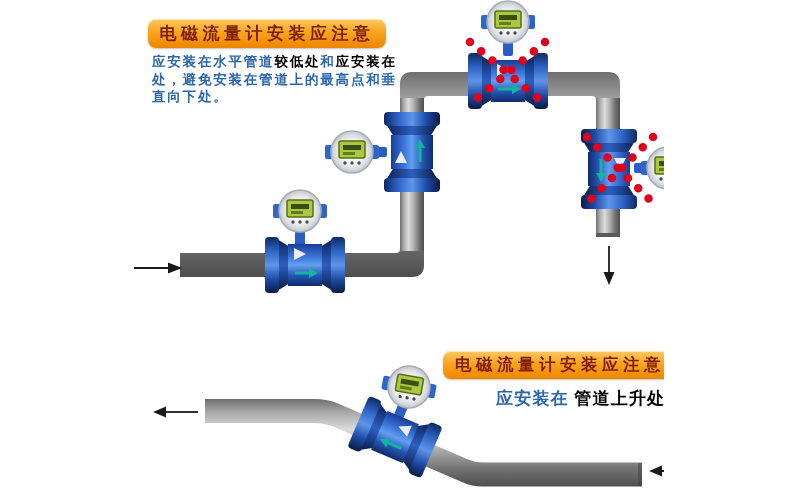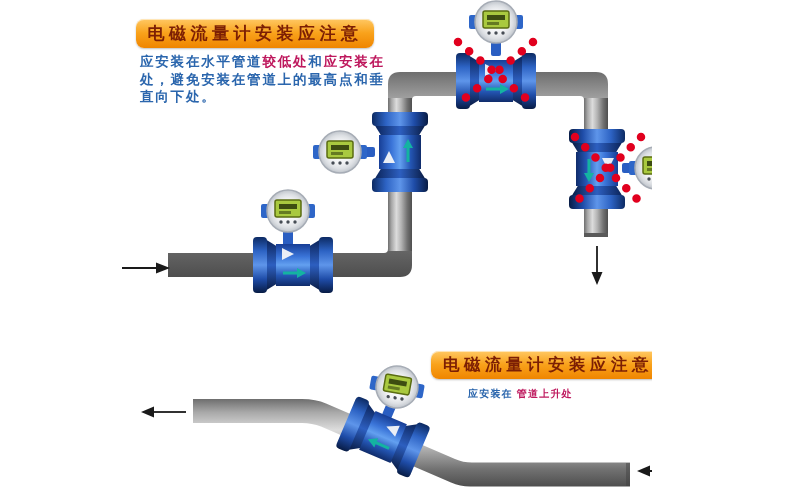--- a/index.html
+++ b/index.html
@@ -1,33 +1,34 @@
 <!DOCTYPE html>
 <html><head>
 <meta charset="utf-8">
 <style>
   html,body{margin:0;padding:0;background:#ffffff;}
   .stage{
     position:relative;width:652px;height:500px;overflow:hidden;background:#ffffff;
-    font-family:Liberation Sans, sans-serif;
+    font-family:Liberation Serif, serif;
+    margin-left:12px;
   }
   .stage svg{position:absolute;left:0;top:0;}
   .banner{
     position:absolute;display:flex;align-items:center;justify-content:center;
     border-radius:8px;
     background:linear-gradient(180deg,#ffc863 0%,#f9a21b 48%,#ef8500 100%);
     box-shadow:0 1px 2px rgba(0,0,0,.25), inset 0 1px 0 rgba(255,255,255,.55);
     color:#7c1f04;font-weight:bold;letter-spacing:4.5px;
   }
   .banner1{left:136px;top:19px;width:238px;height:29px;font-size:17px;}
   .banner2{left:431px;top:351px;width:234px;height:28px;font-size:16.5px;}
   .note{position:absolute;color:#2b66ad;font-weight:600;}
   .note1{left:140px;top:53px;width:252px;font-size:13.5px;line-height:17.5px;letter-spacing:1.8px;}
-  .note2{left:468px;top:387px;font-size:10px;letter-spacing:1.2px;white-space:nowrap;}
-  .hl{color:#be185d;}
+  .note2{left:484px;top:387px;font-size:17px;letter-spacing:1.2px;white-space:nowrap;}
+  .hl{color:#000000;}
 </style>
 </head>
 <body>
 
 <div class="stage">
 
   <svg width="800" height="500" viewBox="0 0 800 500">
     <defs>
       <linearGradient id="pipeH" x1="0" y1="0" x2="0" y2="1">
         <stop offset="0" stop-color="#6e6e6e"></stop>

